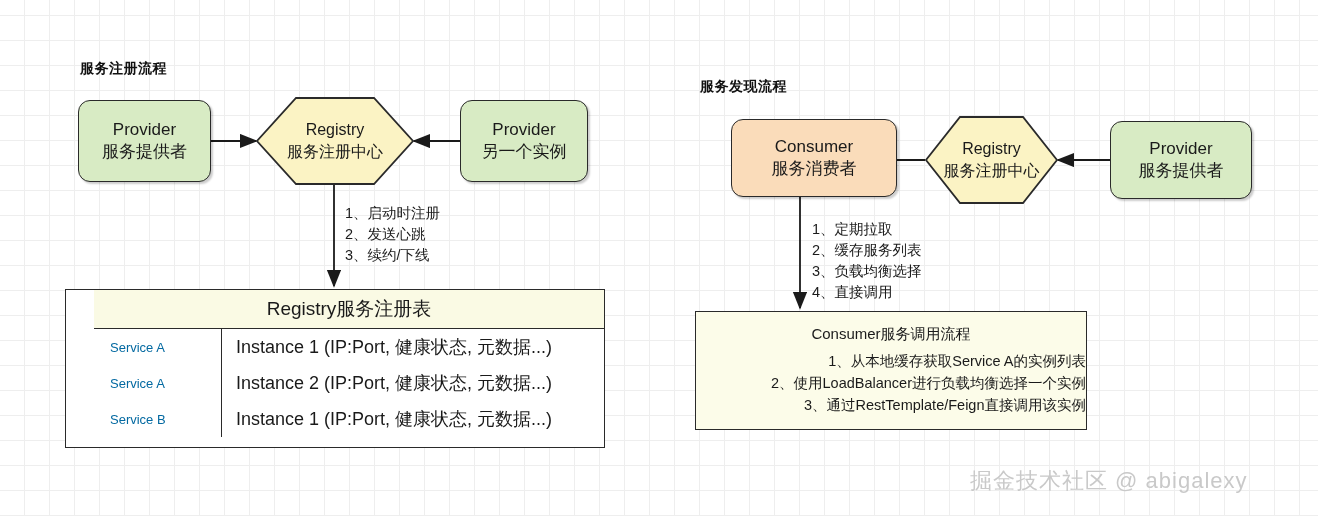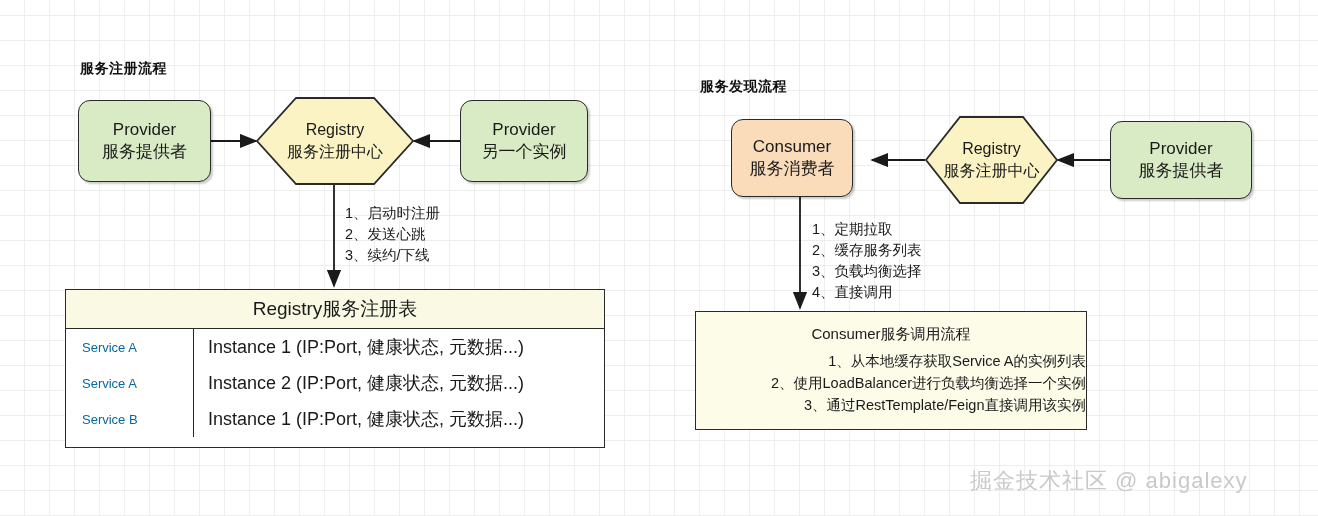--- a/index.html
+++ b/index.html
@@ -216,41 +216,41 @@
     <span class="l1">Provider</span>
     <span class="l2">另一个实例</span>
   </div>
 
   <div class="steplist" style="left:345px; top:203px;">
     <div>1、启动时注册</div>
     <div>2、发送心跳</div>
     <div>3、续约/下线</div>
   </div>
 
-  <div class="table" style="left:65px; top:289px; width:540px; height:159px;">
+  <div class="table" style="left:65px; top:289px; width:540px; height:159px;padding-left:28px;">
     <div class="table-head">Registry服务注册表</div>
     <div class="table-body">
       <div class="trow">
         <div class="tcol-a">Service A</div>
         <div class="tcol-b">Instance 1 (IP:Port, 健康状态, 元数据...)</div>
       </div>
       <div class="trow">
         <div class="tcol-a">Service A</div>
         <div class="tcol-b">Instance 2 (IP:Port, 健康状态, 元数据...)</div>
       </div>
       <div class="trow">
         <div class="tcol-a">Service B</div>
         <div class="tcol-b">Instance 1 (IP:Port, 健康状态, 元数据...)</div>
       </div>
     </div>
   </div>
 
   <div class="section-title" style="left:700px; top:78px;">服务发现流程</div>
 
-  <div class="node rbox peach" style="left:731px; top:119px; width:122px; height:78px;">
+  <div class="node rbox peach" style="left:731px; top:119px; width:166px; height:78px;">
     <span class="l1">Consumer</span>
     <span class="l2">服务消费者</span>
   </div>
 
   <div class="hexwrap" style="left:925px; top:116px; width:133px; height:88px;">
     <svg width="133" height="88" viewBox="0 0 133 88">
       <polygon points="35,1 98,1 132,44 98,87 35,87 1,44" fill="#fbf3c4" stroke="#2a2a2a" stroke-width="1.8"></polygon>
     </svg>
     <div class="hexlabel">
       <span>Registry</span>

